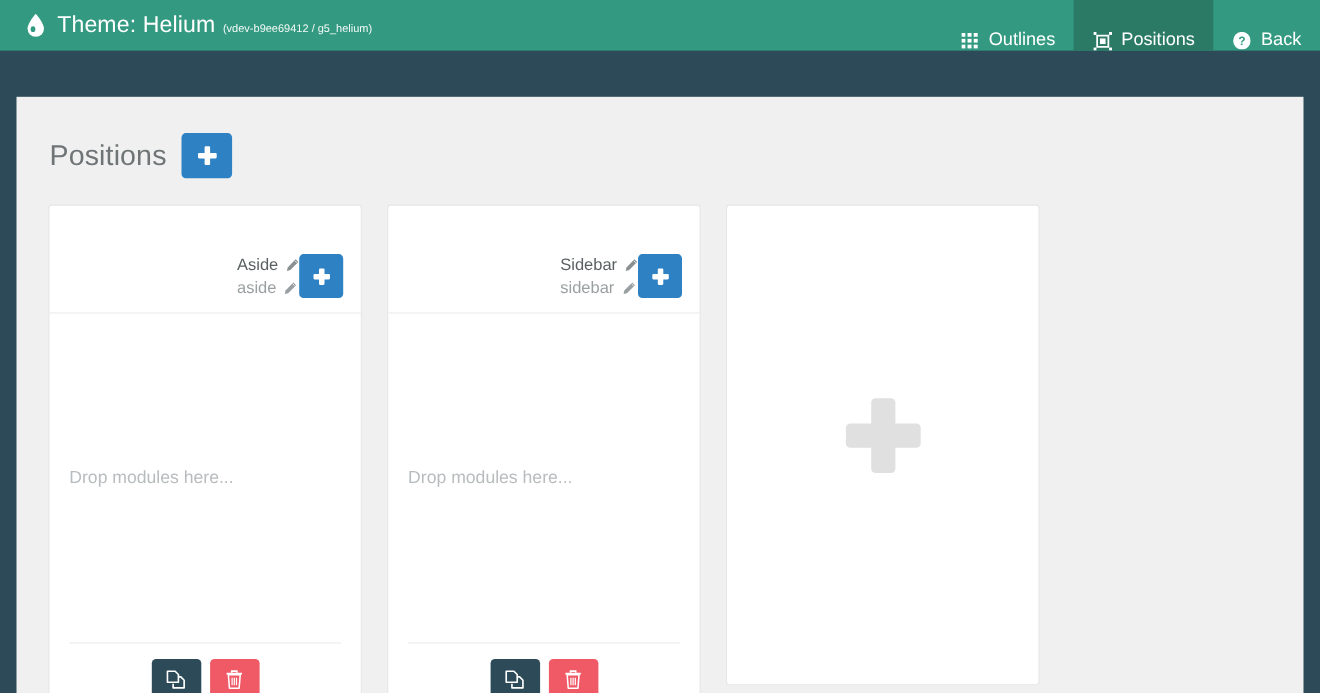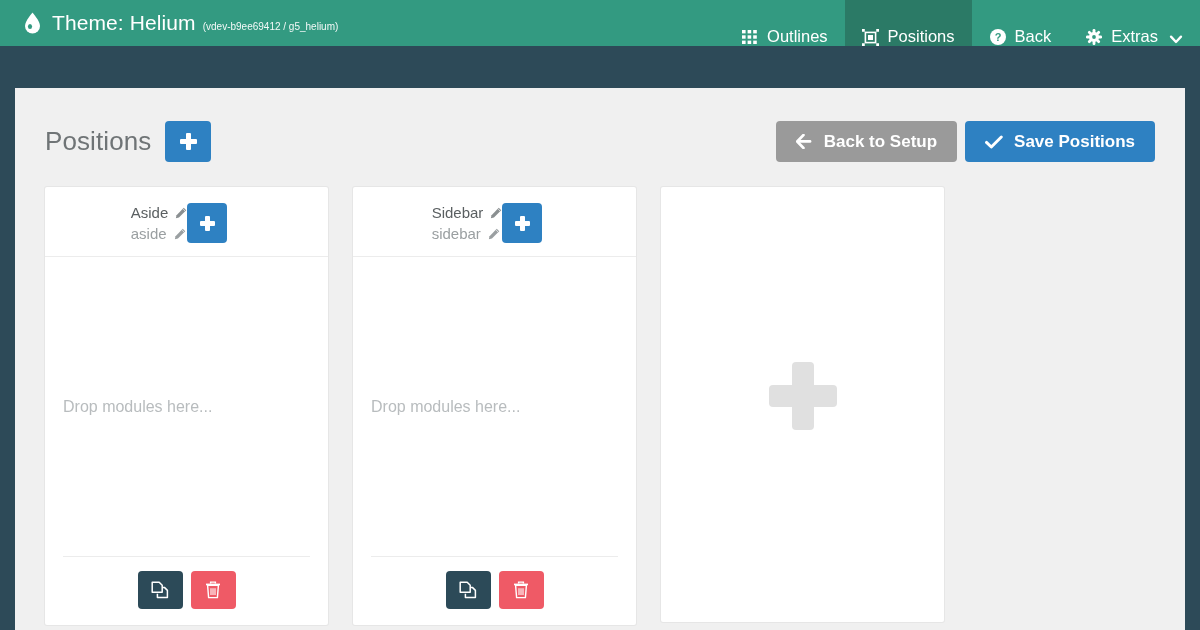--- a/index.html
+++ b/index.html
@@ -206,23 +206,24 @@
     box-shadow: 0 0 0 1px #e6e6e6;
     flex: 0 0 auto;
     min-height: 435px;
     display: flex;
     flex-direction: column;
   }
 
   .card-head {
     display: flex;
     align-items: flex-start;
-    justify-content: center;
-    padding: 16px 33px 13px 18px;
+    justify-content: flex-end;
+    padding: 16px 16px 13px 18px;
     border-bottom: 1px solid #ececec;
+    margin-top: 28px;
   }
 
   .card-labels { display: flex; flex-direction: column; gap: 4px; padding-top: 1px; }
 
   .card-label-row {
     display: flex;
     align-items: center;
     gap: 7px;
     white-space: nowrap;
   }
@@ -383,76 +384,36 @@
     <div class="nav-item">
       <span class="nav-ico">
         <svg viewBox="0 0 16 16" width="16" height="16" aria-hidden="true">
           <circle cx="8" cy="8" r="8" fill="#ffffff"></circle>
           <text x="8" y="12.2" font-family="Liberation Sans, sans-serif" font-size="11" font-weight="bold" fill="#339a81" text-anchor="middle">?</text>
         </svg>
       </span>
       <span>Back</span>
     </div>
 
-    <div class="nav-item">
-      <span class="nav-ico">
-        <svg viewBox="0 0 16 16" width="16" height="16" aria-hidden="true">
-          <g fill="#ffffff">
-            <rect x="6.6" y="0" width="2.8" height="16" rx="1.2"></rect>
-            <rect x="0" y="6.6" width="16" height="2.8" rx="1.2"></rect>
-            <rect x="6.6" y="0" width="2.8" height="16" rx="1.2" transform="rotate(45 8 8)"></rect>
-            <rect x="6.6" y="0" width="2.8" height="16" rx="1.2" transform="rotate(-45 8 8)"></rect>
-            <circle cx="8" cy="8" r="5" fill="#ffffff"></circle>
-          </g>
-          <circle cx="8" cy="8" r="1.9" fill="#339a81"></circle>
-        </svg>
-      </span>
-      <span>Extras</span>
-      <span class="caret">
-        <svg viewBox="0 0 14 14" width="14" height="14" aria-hidden="true">
-          <path d="M2 4.6 L7 10 L12 4.6" fill="none" stroke="#ffffff" stroke-width="2.3" stroke-linecap="round" stroke-linejoin="round"></path>
-        </svg>
-      </span>
-    </div>
 
   </nav>
 </div>
 
 <div class="page">
   <div class="panel">
 
     <div class="panel-head">
 
       <div class="title-group">
         <span class="page-title">Positions</span>
         <button class="btn-add-position">
           <span class="plus-glyph"></span>
         </button>
       </div>
 
-      <div class="head-actions">
-        <button class="btn btn-grey">
-          <span>
-            <svg viewBox="0 0 17 15" width="17" height="15" aria-hidden="true">
-              <path d="M7.5 1 L1.2 7.5 L7.5 14" fill="none" stroke="#ffffff" stroke-width="2.6" stroke-linecap="round" stroke-linejoin="round"></path>
-              <rect x="2.4" y="6.1" width="13" height="2.7" rx="1.3" fill="#ffffff"></rect>
-            </svg>
-          </span>
-          <span>Back to Setup</span>
-        </button>
-
-        <button class="btn btn-blue">
-          <span>
-            <svg viewBox="0 0 18 14" width="18" height="14" aria-hidden="true">
-              <path d="M1.5 7.4 L6.3 12 L16.3 2" fill="none" stroke="#ffffff" stroke-width="2.9" stroke-linecap="round" stroke-linejoin="round"></path>
-            </svg>
-          </span>
-          <span>Save Positions</span>
-        </button>
-      </div>
 
     </div>
 
     <div class="cards">
 
       <div class="card">
         <div class="card-head">
           <div class="card-labels">
             <div class="card-label-row">
               <span class="card-name">Aside</span>

